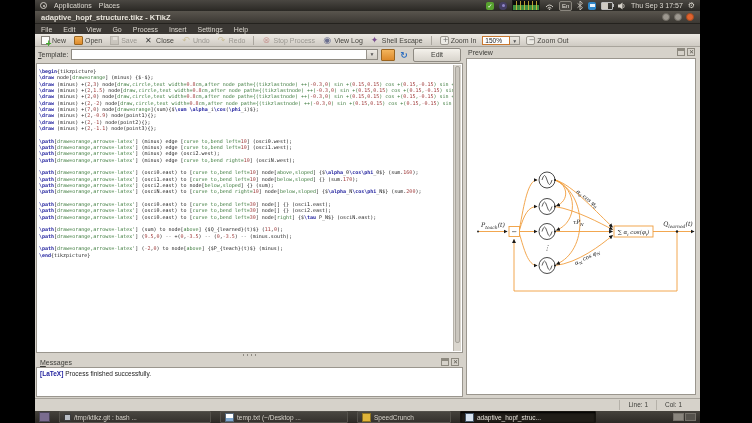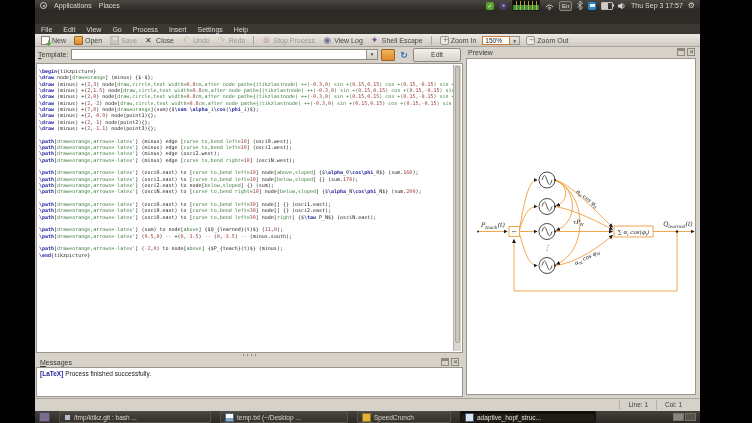--- a/index.html
+++ b/index.html
@@ -167,20 +167,28 @@
       <span class="tr-batt"></span>
       <svg width="8" height="8">
           <polygon points="0,2.5 2,2.5 4.5,0.5 4.5,7.5 2,5.5 0,5.5" fill="#d8d4cc"></polygon>
           <path d="M5.5,2 Q7,4 5.5,6" stroke="#d8d4cc" stroke-width="0.8" fill="none"></path>
         </svg>
       <span class="clock">Thu Sep 3 17:57</span>
       <span class="gear">⚙</span>
     </span>
   </div>
 
+  <div class="titlebar">
+    <span>adaptive_hopf_structure.tikz - KTikZ</span>
+    <span class="win-btns">
+      <span class="wb wb-min"></span>
+      <span class="wb wb-max"></span>
+      <span class="wb wb-close"></span>
+    </span>
+  </div>
 
   <div class="menubar" id="menubar">
       <span class="menu-item">File</span>
       <span class="menu-item">Edit</span>
       <span class="menu-item">View</span>
       <span class="menu-item">Go</span>
       <span class="menu-item">Process</span>
       <span class="menu-item">Insert</span>
       <span class="menu-item">Settings</span>
       <span class="menu-item">Help</span>

